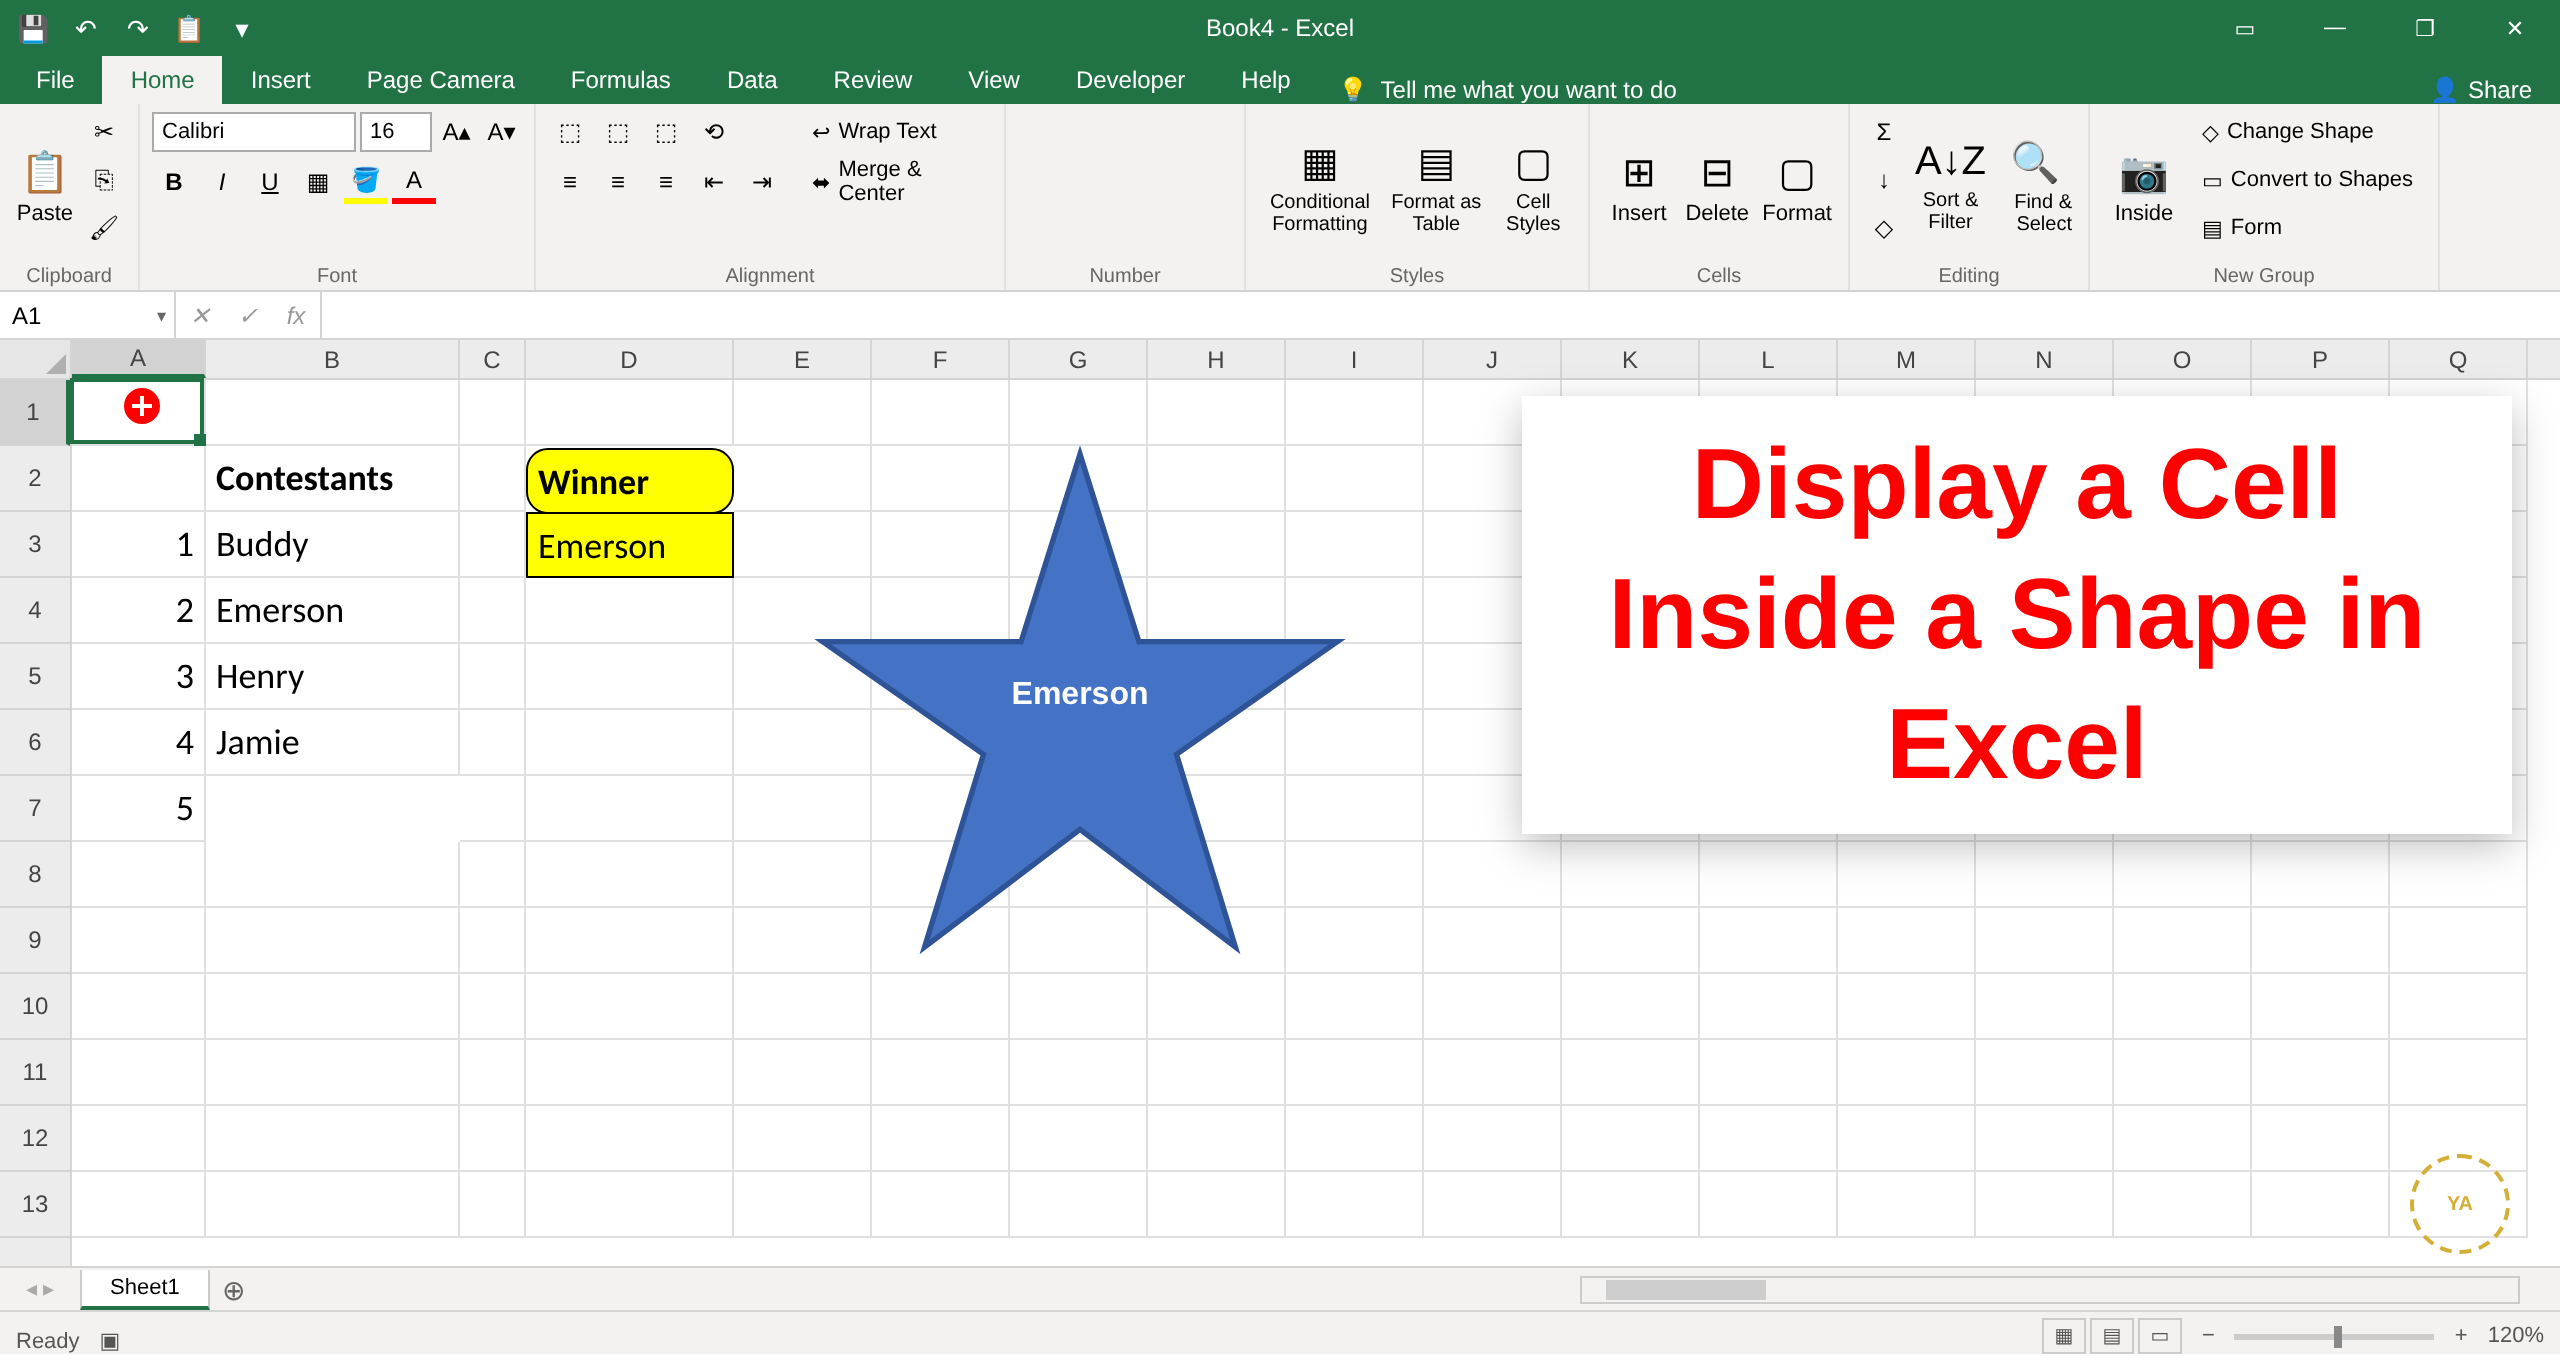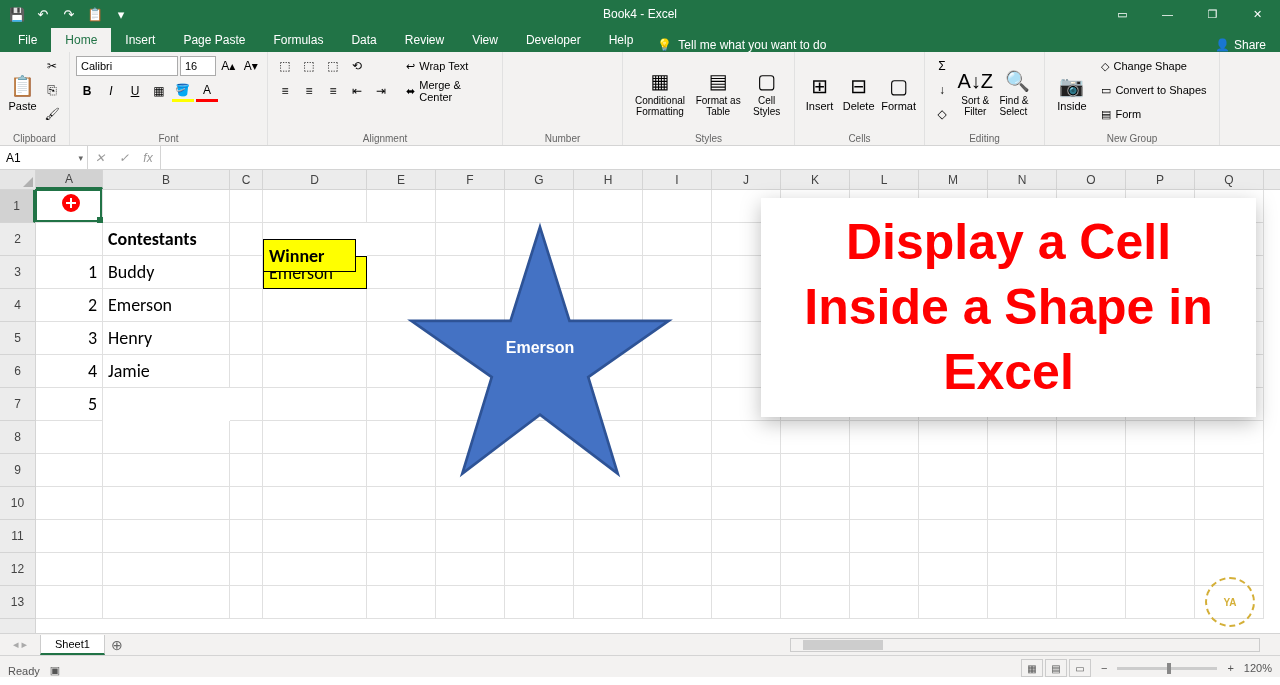--- a/index.html
+++ b/index.html
@@ -106,21 +106,21 @@
     <div class="win-btn">—</div>
     <div class="win-btn">❐</div>
     <div class="win-btn">✕</div>
   </div>
 </div>
 
 <div class="ribbon-tabs">
   <div class="tab">File</div>
   <div class="tab active">Home</div>
   <div class="tab">Insert</div>
-  <div class="tab">Page Paste</div>
+  <div class="tab">Page Camera</div>
   <div class="tab">Formulas</div>
   <div class="tab">Data</div>
   <div class="tab">Review</div>
   <div class="tab">View</div>
   <div class="tab">Developer</div>
   <div class="tab">Help</div>
   <div class="tell-me">
       <span>💡</span>
       <span>Tell me what you want to do</span>
     </div>
@@ -250,21 +250,21 @@
         <div class="small-btn">Σ</div>
         <div class="small-btn">↓</div>
         <div class="small-btn">◇</div>
       </div>
       <div class="big-btn">
           <span class="ico">A↓Z</span>
           <span style="font-size:10px;text-align:center">Sort &amp; Filter</span>
         </div>
       <div class="big-btn">
           <span class="ico">🔍</span>
-          <span style="font-size:10px;text-align:left">Find &amp; Select</span>
+          <span style="font-size:10px;text-align:right">Find &amp; Select</span>
         </div>
     </div>
     <div class="group-label">Editing</div>
   </div>
 
   <div class="group" style="width:175px">
     <div class="group-controls">
       <div class="big-btn">
           <span class="ico">📷</span>
           <span>Inside</span>
@@ -530,21 +530,21 @@
         <div class="cell" style="left: 952px; top: 33px; width: 69px; height: 33px;"></div>
         <div class="cell" style="left: 883px; top: 33px; width: 69px; height: 33px;"></div>
         <div class="cell" style="left: 814px; top: 33px; width: 69px; height: 33px;"></div>
         <div class="cell" style="left: 745px; top: 33px; width: 69px; height: 33px;"></div>
         <div class="cell" style="left: 676px; top: 33px; width: 69px; height: 33px;"></div>
         <div class="cell" style="left: 607px; top: 33px; width: 69px; height: 33px;"></div>
         <div class="cell" style="left: 538px; top: 33px; width: 69px; height: 33px;"></div>
         <div class="cell" style="left: 469px; top: 33px; width: 69px; height: 33px;"></div>
         <div class="cell" style="left: 400px; top: 33px; width: 69px; height: 33px;"></div>
         <div class="cell" style="left: 331px; top: 33px; width: 69px; height: 33px;"></div>
-        <div class="cell bold yellow" style="left: 227px; top: 49px; width: 93px; height: 33px;">Winner</div>
+        <div class="cell bold yellow" style="left: 227px; top: 34px; width: 104px; height: 33px; border-radius: 11px;">Winner</div>
         <div class="cell" style="left: 194px; top: 33px; width: 33px; height: 33px;"></div>
         <div class="cell bold" style="left: 67px; top: 33px; width: 127px; height: 33px;">Contestants</div>
         <div class="cell" style="left: 0px; top: 33px; width: 67px; height: 33px;"></div>
         <div class="cell" style="left: 1159px; top: 0px; width: 69px; height: 33px;"></div>
         <div class="cell" style="left: 1090px; top: 0px; width: 69px; height: 33px;"></div>
         <div class="cell" style="left: 1021px; top: 0px; width: 69px; height: 33px;"></div>
         <div class="cell" style="left: 952px; top: 0px; width: 69px; height: 33px;"></div>
         <div class="cell" style="left: 883px; top: 0px; width: 69px; height: 33px;"></div>
         <div class="cell" style="left: 814px; top: 0px; width: 69px; height: 33px;"></div>
         <div class="cell" style="left: 745px; top: 0px; width: 69px; height: 33px;"></div>

